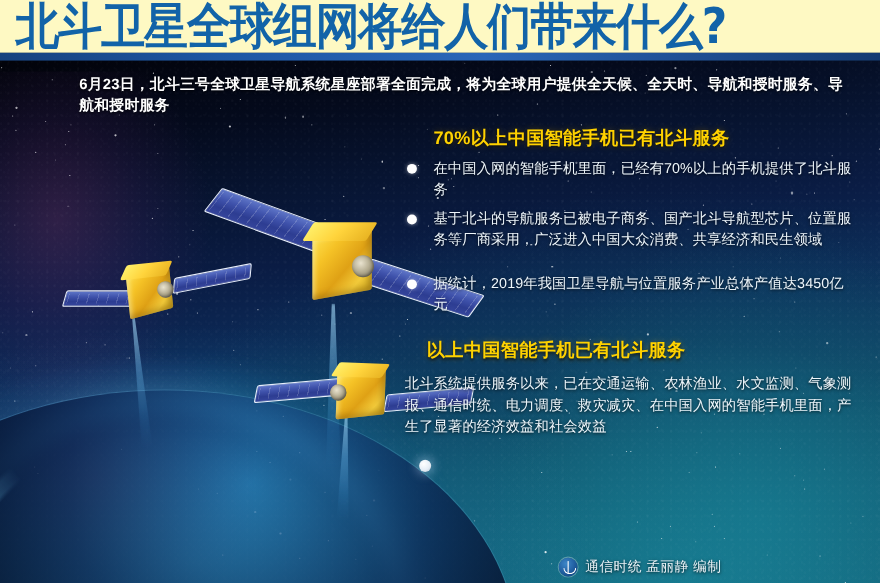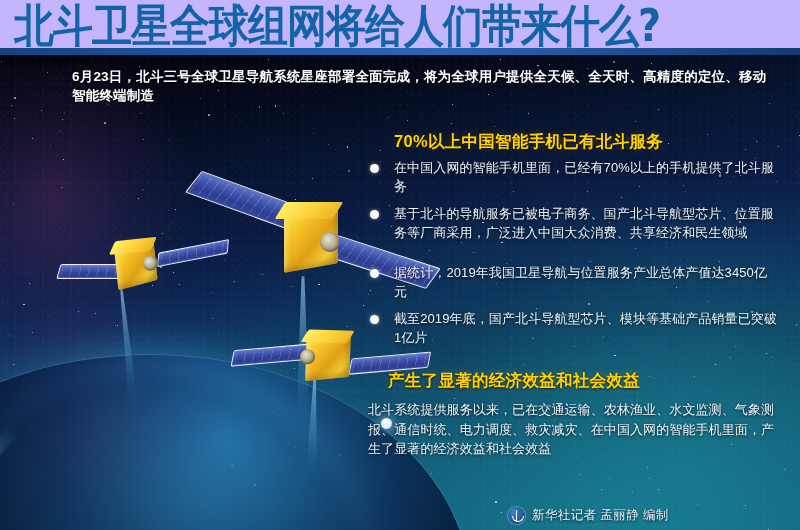--- a/index.html
+++ b/index.html
@@ -6,21 +6,21 @@
   body{font-family:"Liberation Sans","DejaVu Sans",sans-serif;}
 
   #poster{
     position:relative;width:800px;height:530px;overflow:hidden;
     background:#0a1628;
   }
 
   
   .titlebar{
     position:absolute;left:0;top:0;width:800px;height:48px;
-    background:#c4b5fd;z-index:40;
+    background:#fef9c3;z-index:40;
   }
   .title-text{
     position:absolute;left:14px;top:-2px;
     font-family:"DejaVu Sans","Liberation Sans",sans-serif;
     font-size:40px;font-weight:bold;letter-spacing:-1px;
     color:#1263a8;white-space:nowrap;line-height:48px;
     transform:scaleY(1.12);transform-origin:left top;
   }
   .title-rule{
     position:absolute;left:0;top:48px;width:800px;height:7px;
@@ -159,21 +159,21 @@
   .bullet .dot{
     position:absolute;left:2px;top:5px;width:9px;height:9px;border-radius:50%;
     background:#ffffff;box-shadow:0 0 4px rgba(255,255,255,.5);
   }
   .para{
     margin-top:9px;color:#eef6fb;font-size:13px;line-height:19.5px;
     letter-spacing:.1px;text-shadow:0 1px 3px rgba(0,0,0,.8);
   }
 
   
-  .blk1{margin-top:15px;}
+  .blk1{margin-top:0px;}
   .blk2{margin-top:22px;}
   .blk3{margin-top:22px;}
 
   
   .footer{
     position:absolute;left:508px;top:505px;height:20px;
     display:flex;align-items:center;gap:7px;z-index:30;
   }
   .xh-logo{
     width:17px;height:17px;border-radius:50%;flex:none;position:relative;
@@ -485,21 +485,21 @@
     </div>
   </div>
 
   <div class="titlebar">
     <div class="title-text">北斗卫星全球组网将给人们带来什么?</div>
   </div>
   <div class="title-rule"></div>
 
   <div class="content">
 
-    <div class="intro">6月23日，北斗三号全球卫星导航系统星座部署全面完成，将为全球用户提供全天候、全天时、高精度的定位、移动智能终端制造</div>
+    <div class="intro">6月23日，北斗三号全球卫星导航系统星座部署全面完成，将为全球用户提供全天候、全天时、导航和授时服务、导航和授时服务</div>
 
     <div class="col">
 
       <div class="blk1">
         <div class="sec-head h1">70%以上中国智能手机已有北斗服务</div>
         <ul class="bullets">
           <li class="bullet">
             <span class="dot"></span>
             <span>在中国入网的智能手机里面，已经有70%以上的手机提供了北斗服务</span>
           </li>
@@ -509,33 +509,29 @@
           </li>
         </ul>
       </div>
 
       <div class="blk2">
         <ul class="bullets">
           <li class="bullet">
             <span class="dot"></span>
             <span>据统计，2019年我国卫星导航与位置服务产业总体产值达3450亿元</span>
           </li>
-          <li class="bullet">
-            <span class="dot"></span>
-            <span>截至2019年底，国产北斗导航型芯片、模块等基础产品销量已突破1亿片</span>
-          </li>
         </ul>
       </div>
 
       <div class="blk3">
-        <div class="sec-head h3">产生了显著的经济效益和社会效益</div>
+        <div class="sec-head h3">以上中国智能手机已有北斗服务</div>
         <div class="para">北斗系统提供服务以来，已在交通运输、农林渔业、水文监测、气象测报、通信时统、电力调度、救灾减灾、在中国入网的智能手机里面，产生了显著的经济效益和社会效益</div>
       </div>
 
     </div>
   </div>
 
   <div class="footer">
     <span class="xh-logo"></span>
-    <span class="credit">新华社记者 孟丽静 编制</span>
+    <span class="credit">通信时统 孟丽静 编制</span>
   </div>
 
 </div>
 
 </body></html>

